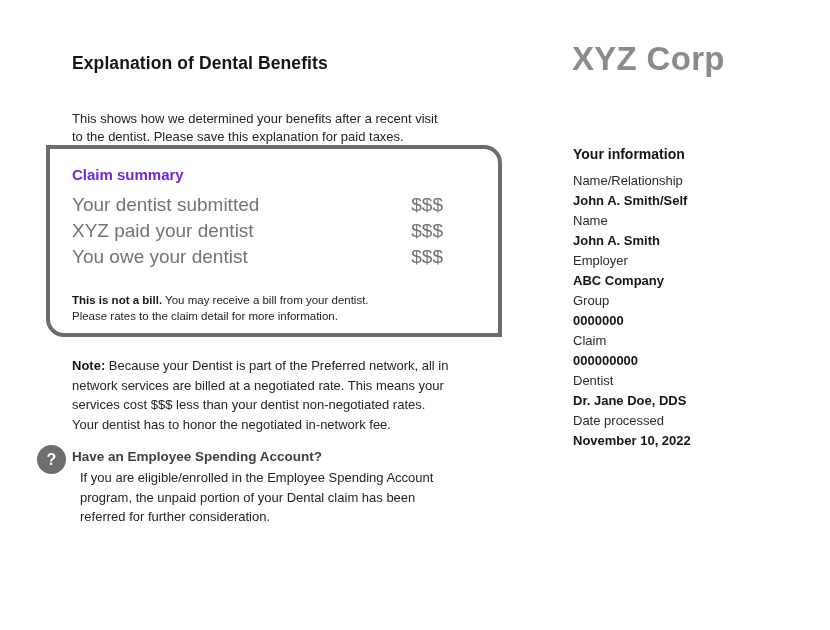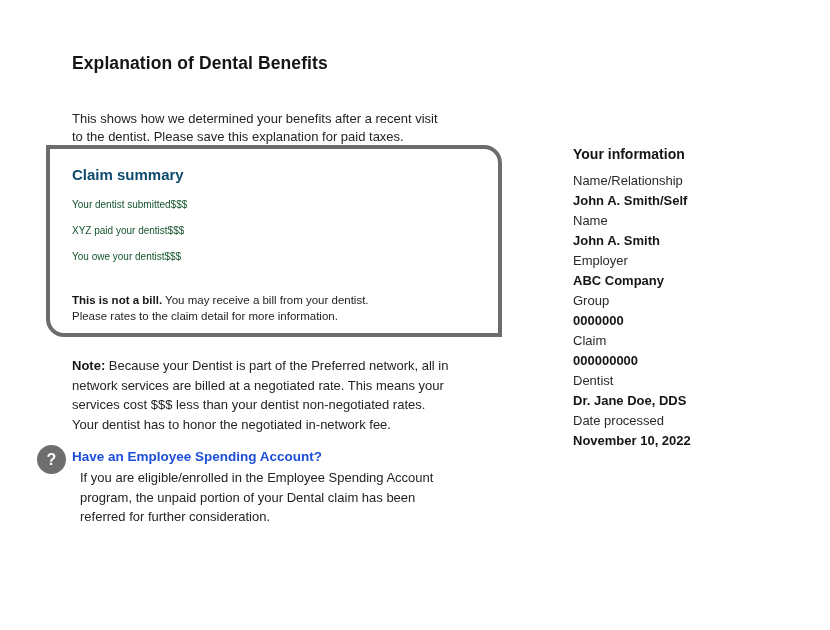--- a/index.html
+++ b/index.html
@@ -38,30 +38,30 @@
     width: 456px; height: 192px;
     border: 4.5px solid #6c6c6c;
     border-radius: 0 18px 0 18px;
     background: #ffffff;
     padding: 17px 0 0 22px;
   }
   .claim-title {
     font-size: 15px;
     font-weight: bold;
     line-height: 18px;
-    color: #0c4a6e;
+    color: #6d28d9;
   }
   .claim-rows { margin-top: 13px; width: 371px; }
   .claim-row {
     display: flex;
-    justify-content: flex-start;
-    font-size: 10px;
+    justify-content: space-between;
+    font-size: 19px;
     line-height: 16px;
     margin-bottom: 10px;
-    color: #14532d;
+    color: #737373;
   }
   .claim-value { text-align: right; }
   .claim-disclaimer {
     margin-top: 28px;
     width: 375px;
     font-size: 11.5px;
     line-height: 15.5px;
     color: #242424;
   }
   .claim-disclaimer .line { display: block; }
@@ -89,21 +89,21 @@
     display: flex;
     align-items: center;
     justify-content: center;
     cursor: pointer;
   }
   .esa-heading {
     position: absolute;
     left: 72px; top: 449px;
     font-size: 13.5px;
     font-weight: bold;
-    color: #1d4ed8;
+    color: #404040;
   }
   .esa-body {
     position: absolute;
     left: 72px; top: 468px;
     width: 430px;
     font-size: 13px;
     line-height: 19.5px;
     color: #242424;
   }
   .esa-body .line { display: block; margin-left: 8px; }
@@ -177,20 +177,21 @@
   <div class="esa-icon">
     <span>?</span>
   </div>
   <h3 class="esa-heading">Have an Employee Spending Account?</h3>
   <div class="esa-body">
     <span class="line">If you are eligible/enrolled in the Employee Spending Account</span>
     <span class="line">program, the unpaid portion of your Dental claim has been</span>
     <span class="line">referred for further consideration.</span>
   </div>
 
+  <div class="brand">XYZ Corp</div>
 
   <h3 class="info-title">Your information</h3>
   <div class="info-list">
     <div class="info-label">Name/Relationship</div>
     <div class="info-value">John A. Smith/Self</div>
     <div class="info-label">Name</div>
     <div class="info-value">John A. Smith</div>
     <div class="info-label">Employer</div>
     <div class="info-value">ABC Company</div>
     <div class="info-label">Group</div>

